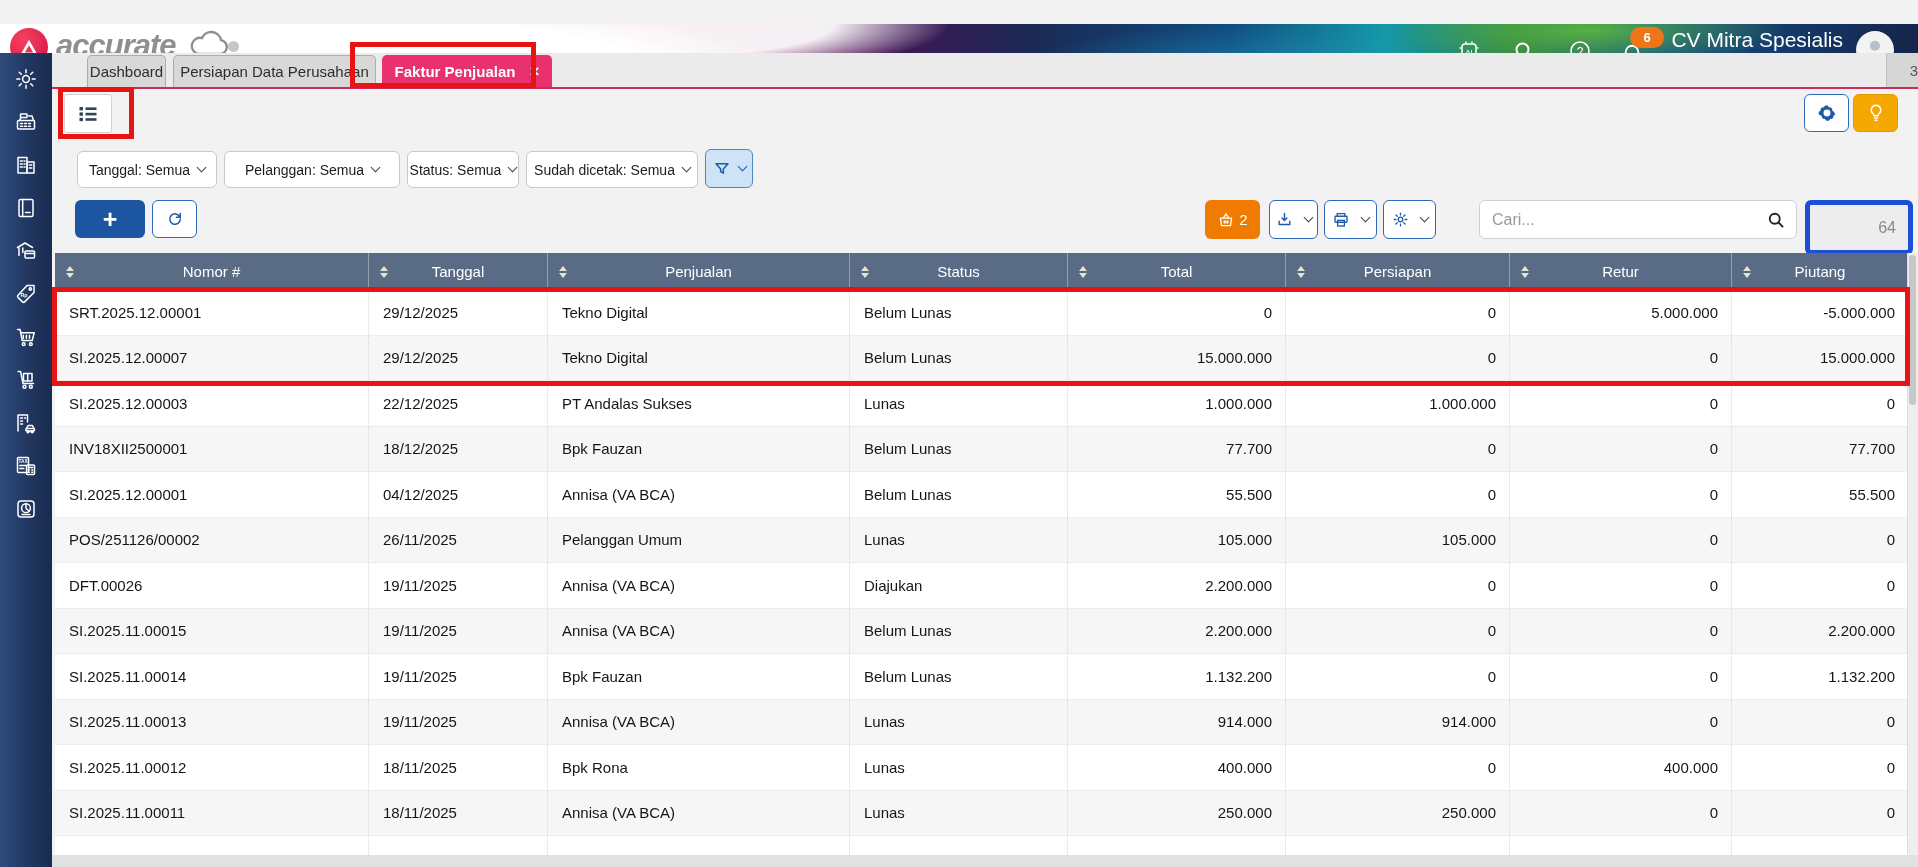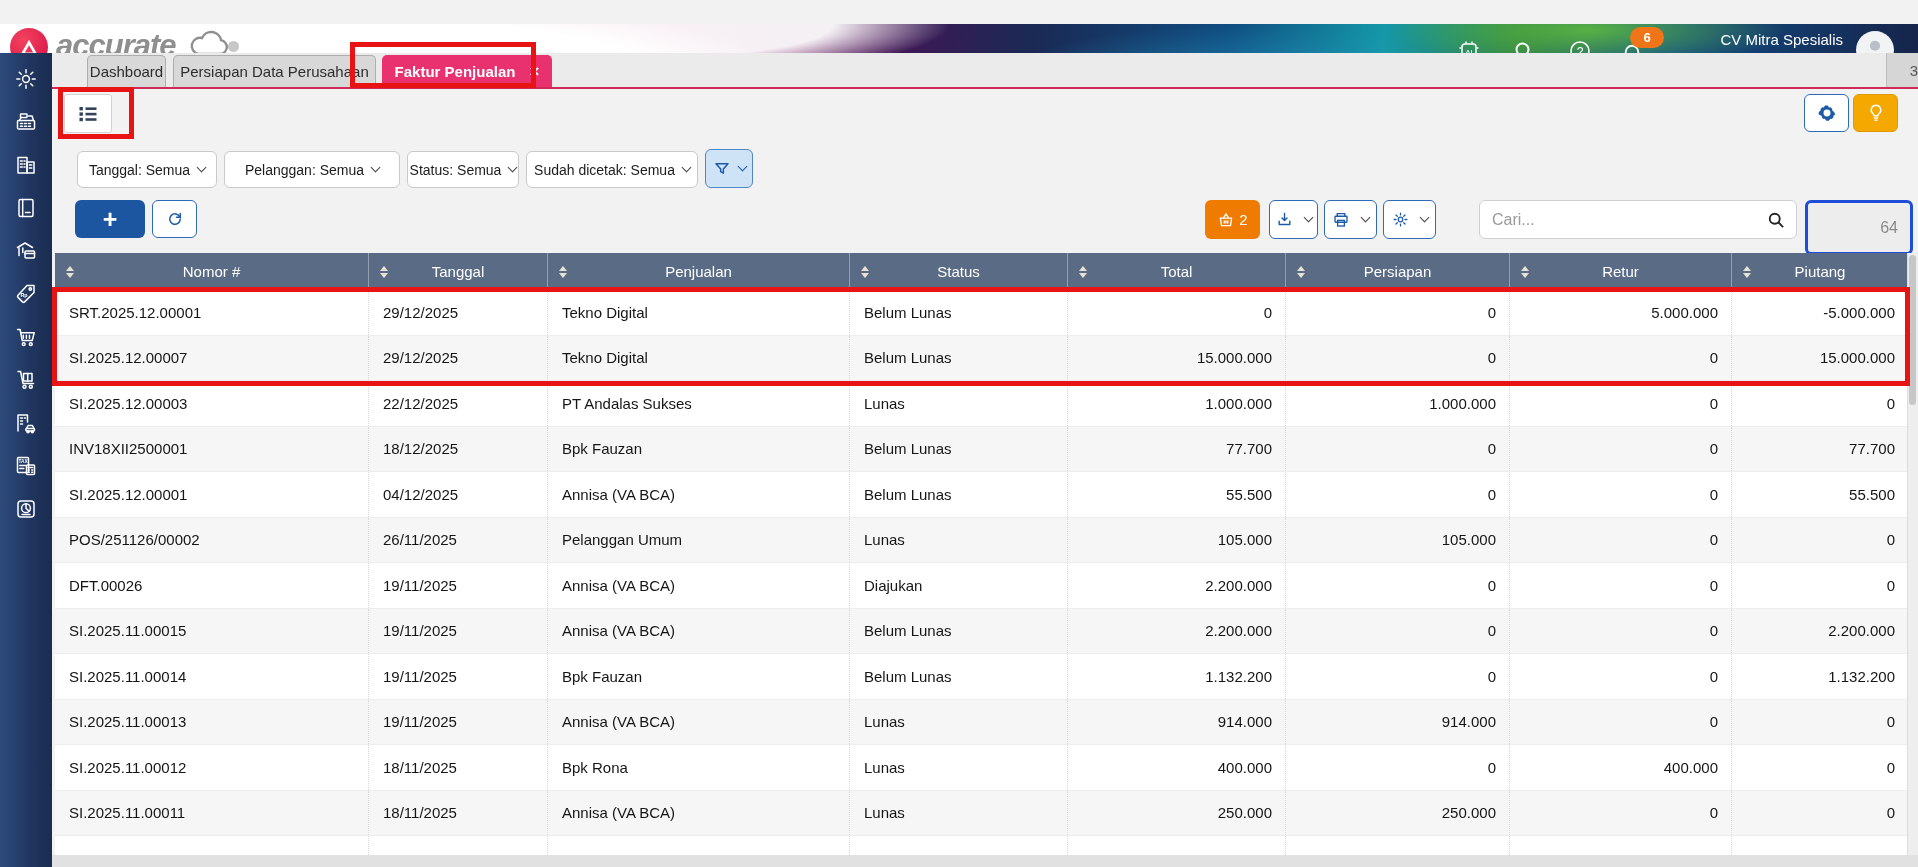--- a/index.html
+++ b/index.html
@@ -19,21 +19,21 @@
   .brand{position:absolute;left:56px;top:4px;font-size:31px;font-style:italic;font-weight:bold;
       color:#8f8f8f;letter-spacing:-1px;}
   .brand-cloud{position:absolute;left:186px;top:6px;}
   .brand-sub{position:absolute;left:186px;top:32px;font-size:10px;font-style:italic;color:#8f8f8f;font-weight:bold;}
   .version{position:absolute;left:58px;top:39px;font-size:10px;color:#222;}
   .deco-dot{position:absolute;left:228px;top:17px;width:11px;height:11px;border-radius:50%;background:#bdbdbd;opacity:.85;}
   .hicon{position:absolute;top:13px;width:28px;height:28px;display:flex;align-items:center;justify-content:center;cursor:pointer;}
   .badge{position:absolute;left:1630px;top:3px;min-width:34px;height:21px;border-radius:11px;background:#f07418;
       color:#fff;font-size:13px;font-weight:bold;display:flex;align-items:center;justify-content:center;}
   .company-block{position:absolute;right:75px;top:6px;text-align:right;color:#fff;}
-  .company-name{font-size:15px;line-height:20px;}
+  .company-name{font-size:21px;line-height:20px;}
   .user-name{font-size:11.5px;line-height:14px;}
   .avatar{position:absolute;left:1856px;top:7px;width:38px;height:38px;border-radius:50%;background:#f2f3f5;
       display:flex;align-items:center;justify-content:center;overflow:hidden;cursor:pointer;}
   .hdr-chev{position:absolute;left:1899px;top:21px;color:#fff;}
 
   
   .tabbar{position:absolute;left:0;top:53px;width:1918px;height:34px;background:#ebebeb;
       border-bottom:2px solid #cf2a58;margin-left:24px;}
   .tab{position:absolute;top:2px;height:32px;box-sizing:border-box;border:1px solid #adadad;border-bottom:none;
       border-radius:5px 5px 0 0;background:#d8d8d8;color:#2d2d2d;font-size:15px;
@@ -80,21 +80,21 @@
   .btn-download{left:1217px;width:49px;}
   .btn-print{left:1272px;width:53px;}
   .btn-gear-tool{left:1331px;width:53px;}
 
   .search-box{position:absolute;left:1427px;top:111px;width:318px;height:39px;background:#fff;border:1px solid #cfcfcf;
       border-radius:6px;box-sizing:border-box;display:flex;align-items:center;}
   .search-box input{flex:1;border:none;outline:none;font-size:16px;color:#000000;padding:0 8px 0 12px;
       font-family:"Liberation Sans",sans-serif;background:transparent;}
   .search-box input::placeholder{color:#9a9a9a;}
   .search-ic{margin-right:10px;display:flex;cursor:pointer;}
-  .count-box{position:absolute;left:1753px;top:111px;width:108px;height:55px;background:#ededed;border:3px solid #1d4ed8;
+  .count-box{position:absolute;left:1753px;top:111px;width:108px;height:55px;background:#ededed;border:5px solid #1d4ed8;
       border-radius:6px;box-sizing:border-box;color:#8a8a8a;font-size:16px;display:flex;align-items:center;
       justify-content:flex-end;padding-right:12px;}
 
   
   .table-wrap{position:absolute;left:3px;top:164px;width:1853px;}
   .thead,.trow{display:grid;grid-template-columns:313px 179px 302px 218px 218px 224px 222px 177px;}
   .thead{height:37px;background:#5a6c85;}
   .hcell{position:relative;color:#fff;font-size:15px;display:flex;align-items:center;justify-content:center;
       border-left:1px solid rgba(255,255,255,.35);cursor:pointer;}
   .hcell:first-child{border-left:none;}

